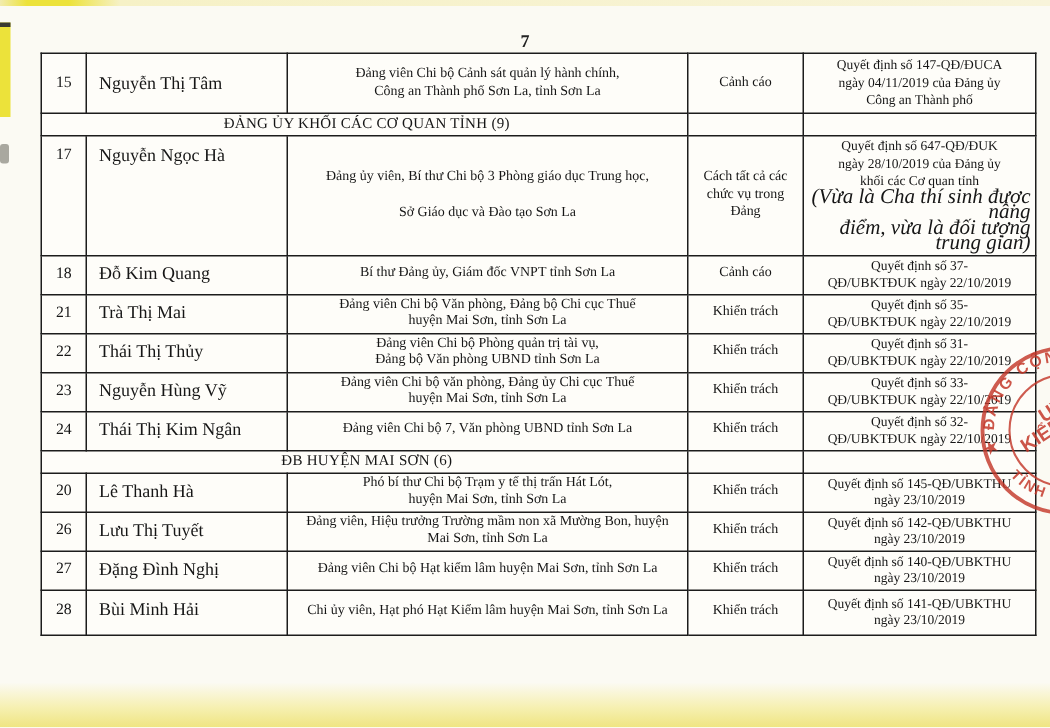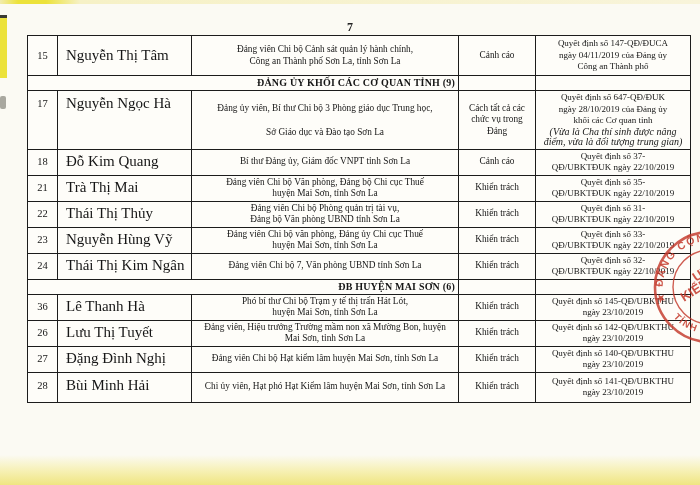--- a/index.html
+++ b/index.html
@@ -17,27 +17,27 @@
     background:linear-gradient(180deg,rgba(246,240,170,0) 0%,#f6f0b2 55%,#efe581 100%);}
 
   .page-number{position:absolute;top:20px;left:0;width:700px;text-align:center;
     font-size:12px;font-weight:bold;color:#222;}
 
   table.doc{position:absolute;left:27px;top:35px;width:663px;border-collapse:collapse;
     table-layout:fixed;background:#fefdf9;}
   td{border:1px solid #1c1c1c;color:#161616;vertical-align:middle;text-align:center;
      padding:1px 3px;font-size:9.3px;line-height:11.5px;white-space:pre-line;overflow:hidden;}
   td.c1{font-size:10.5px;}
-  td.c2{text-align:left;padding-left:8px;font-size:15px;}
+  td.c2{text-align:left;padding-left:8px;font-size:12px;}
   td.c5{font-size:9px;line-height:11.5px;}
   td.vtop{vertical-align:top;padding-top:7px;}
   td.spread{line-height:24px;}
-  tr.sect td{font-weight:bold;text-align:right;padding-left:6px;font-size:10px;
+  tr.sect td{font-weight:normal;text-align:center;padding-left:6px;font-size:10px;
      white-space:nowrap;letter-spacing:.2px;}
-  .note{display:block;font-style:italic;font-size:10px;line-height:10.5px;}
+  .note{display:block;font-style:italic;font-size:14px;line-height:10.5px;text-align:right;}
 
   
   .stamp{position:absolute;right:0;top:228px;width:62px;height:120px;overflow:hidden;
     pointer-events:none;z-index:5;}
   .stamp svg{position:absolute;left:0;top:0;}
 </style>
 </head>
 <body>
 
 <div class="canvas">
@@ -140,21 +140,21 @@
 QĐ/UBKTĐUK ngày 22/10/2019</td>
     </tr>
 
     <tr class="sect" style="height:15px">
       <td colspan="3">ĐB HUYỆN MAI SƠN (6)</td>
       <td></td>
       <td></td>
     </tr>
 
     <tr style="height:26px">
-      <td class="c1">36</td>
+      <td class="c1">20</td>
       <td class="c2">Lê Thanh Hà</td>
       <td class="c3">Phó bí thư Chi bộ Trạm y tế thị trấn Hát Lót,
 huyện Mai Sơn, tỉnh Sơn La</td>
       <td class="c4">Khiển trách</td>
       <td class="c5">Quyết định số 145-QĐ/UBKTHU
 ngày 23/10/2019</td>
     </tr>
 
     <tr style="height:26px">
       <td class="c1">26</td>

